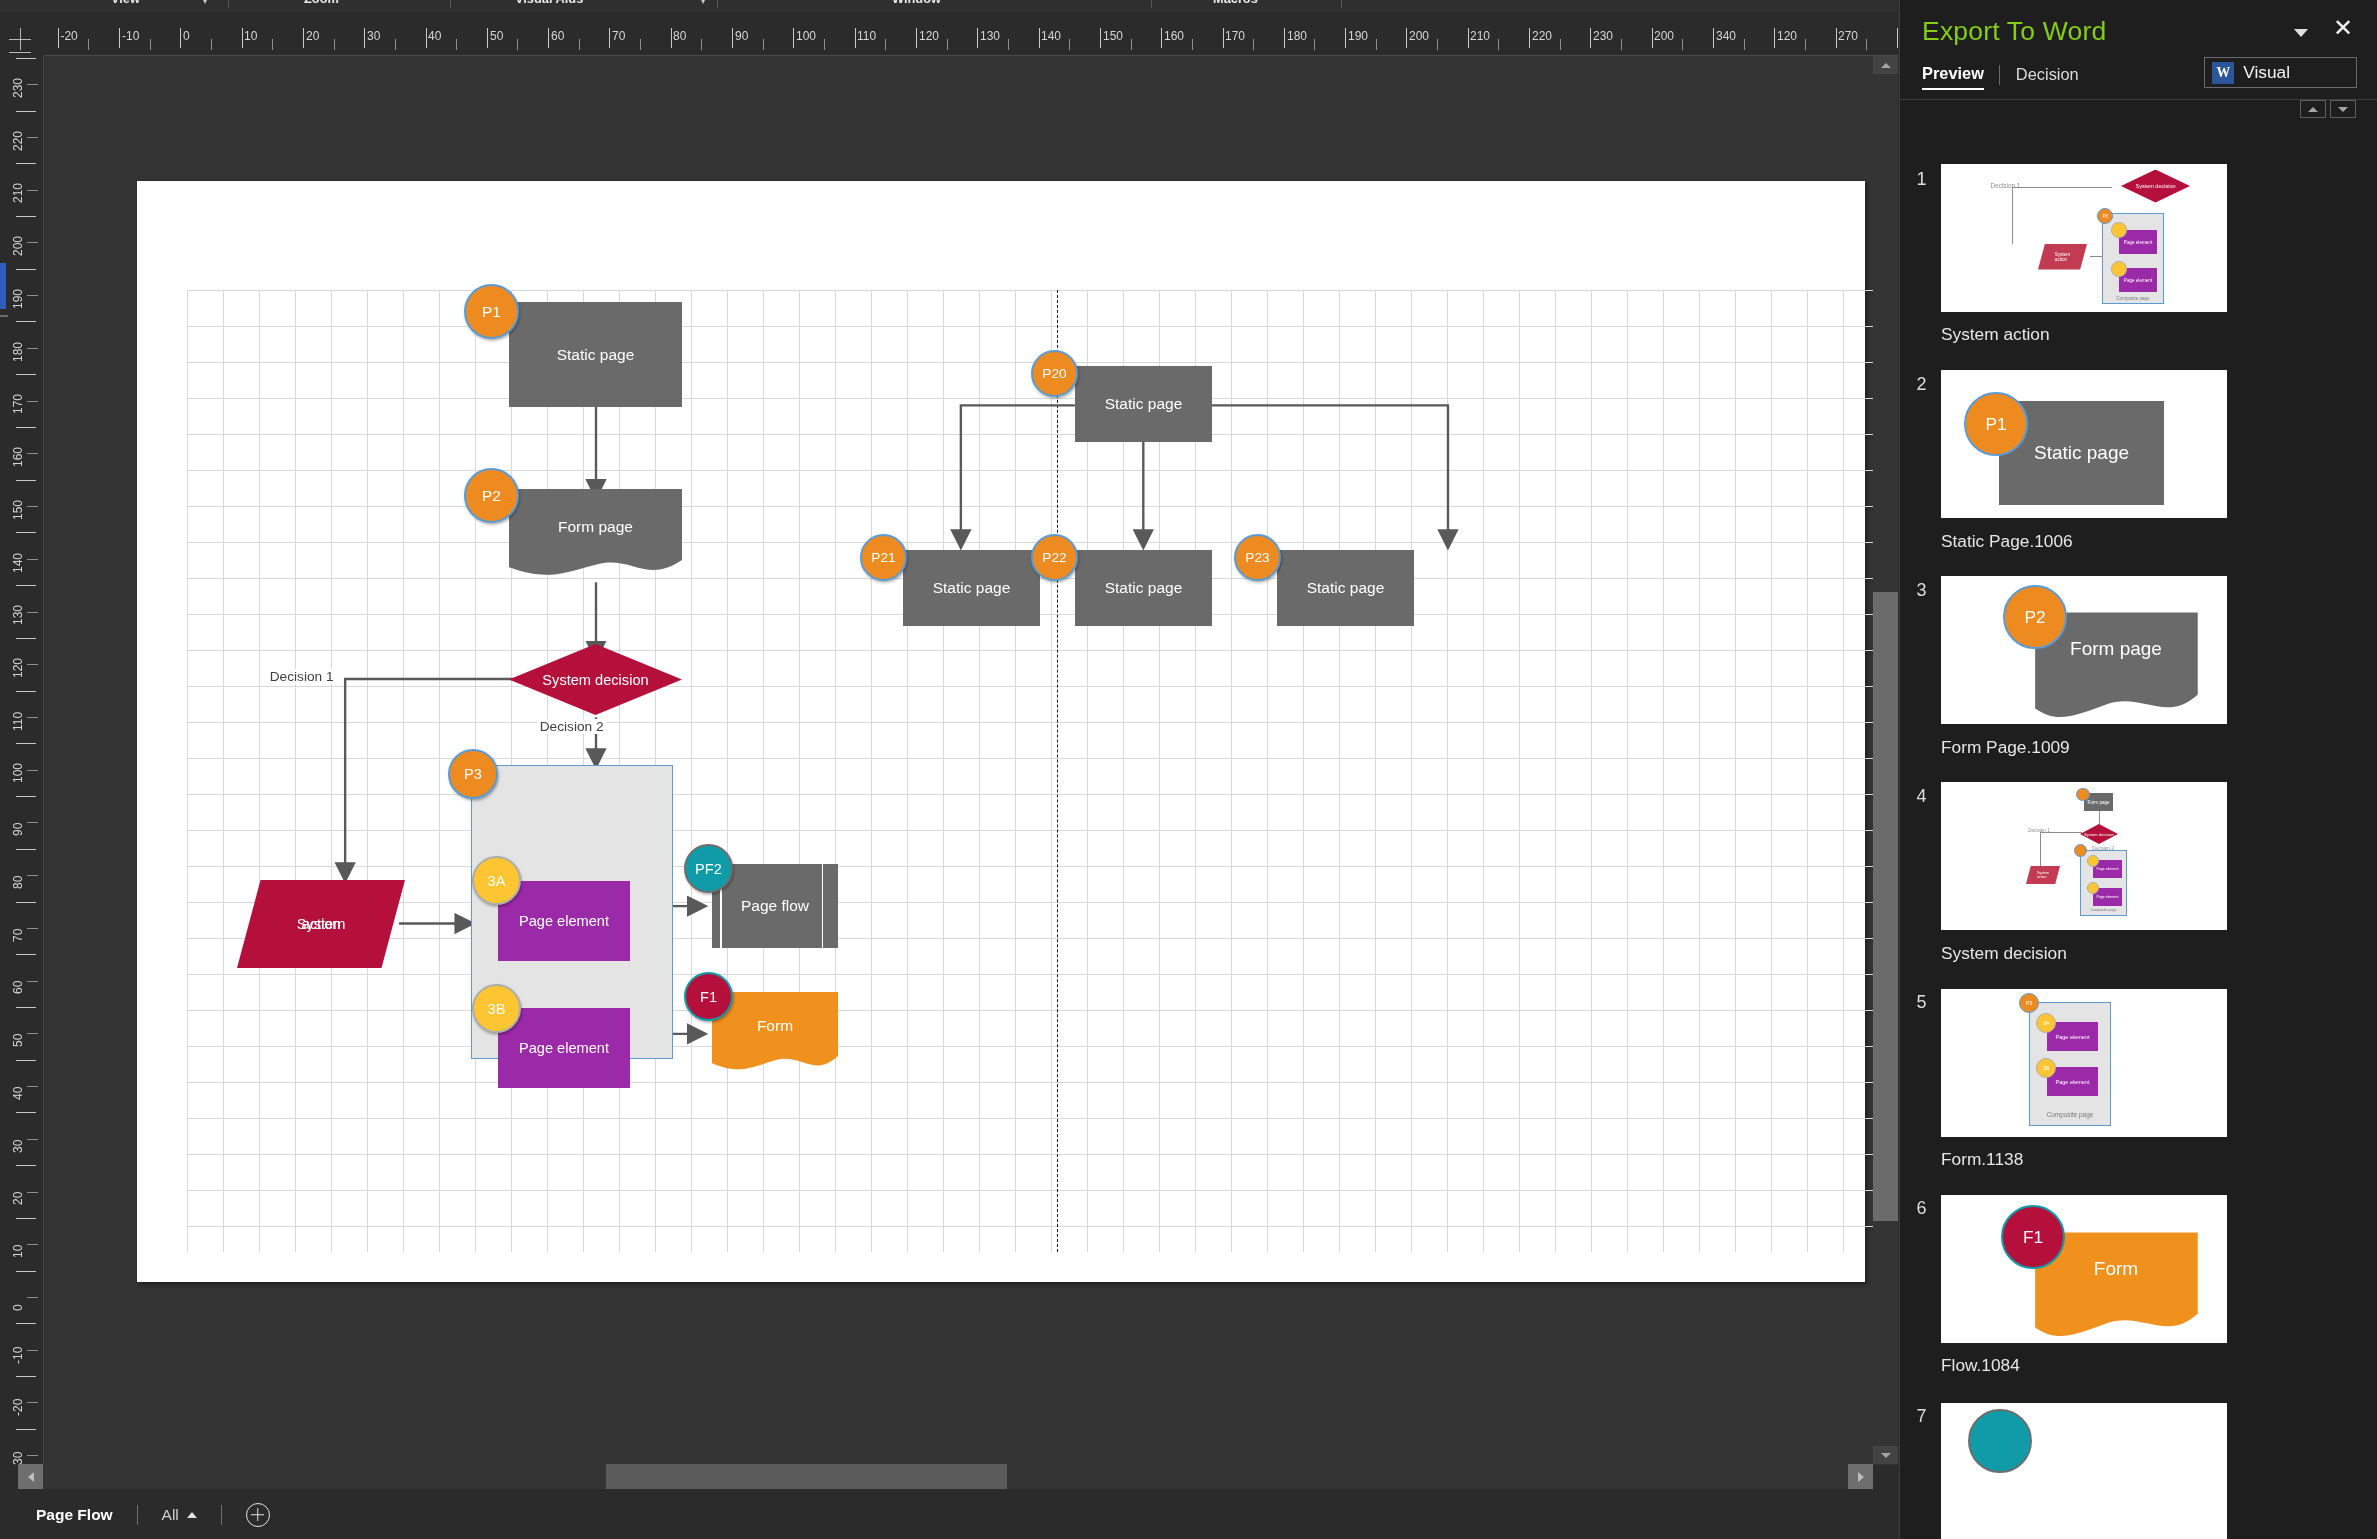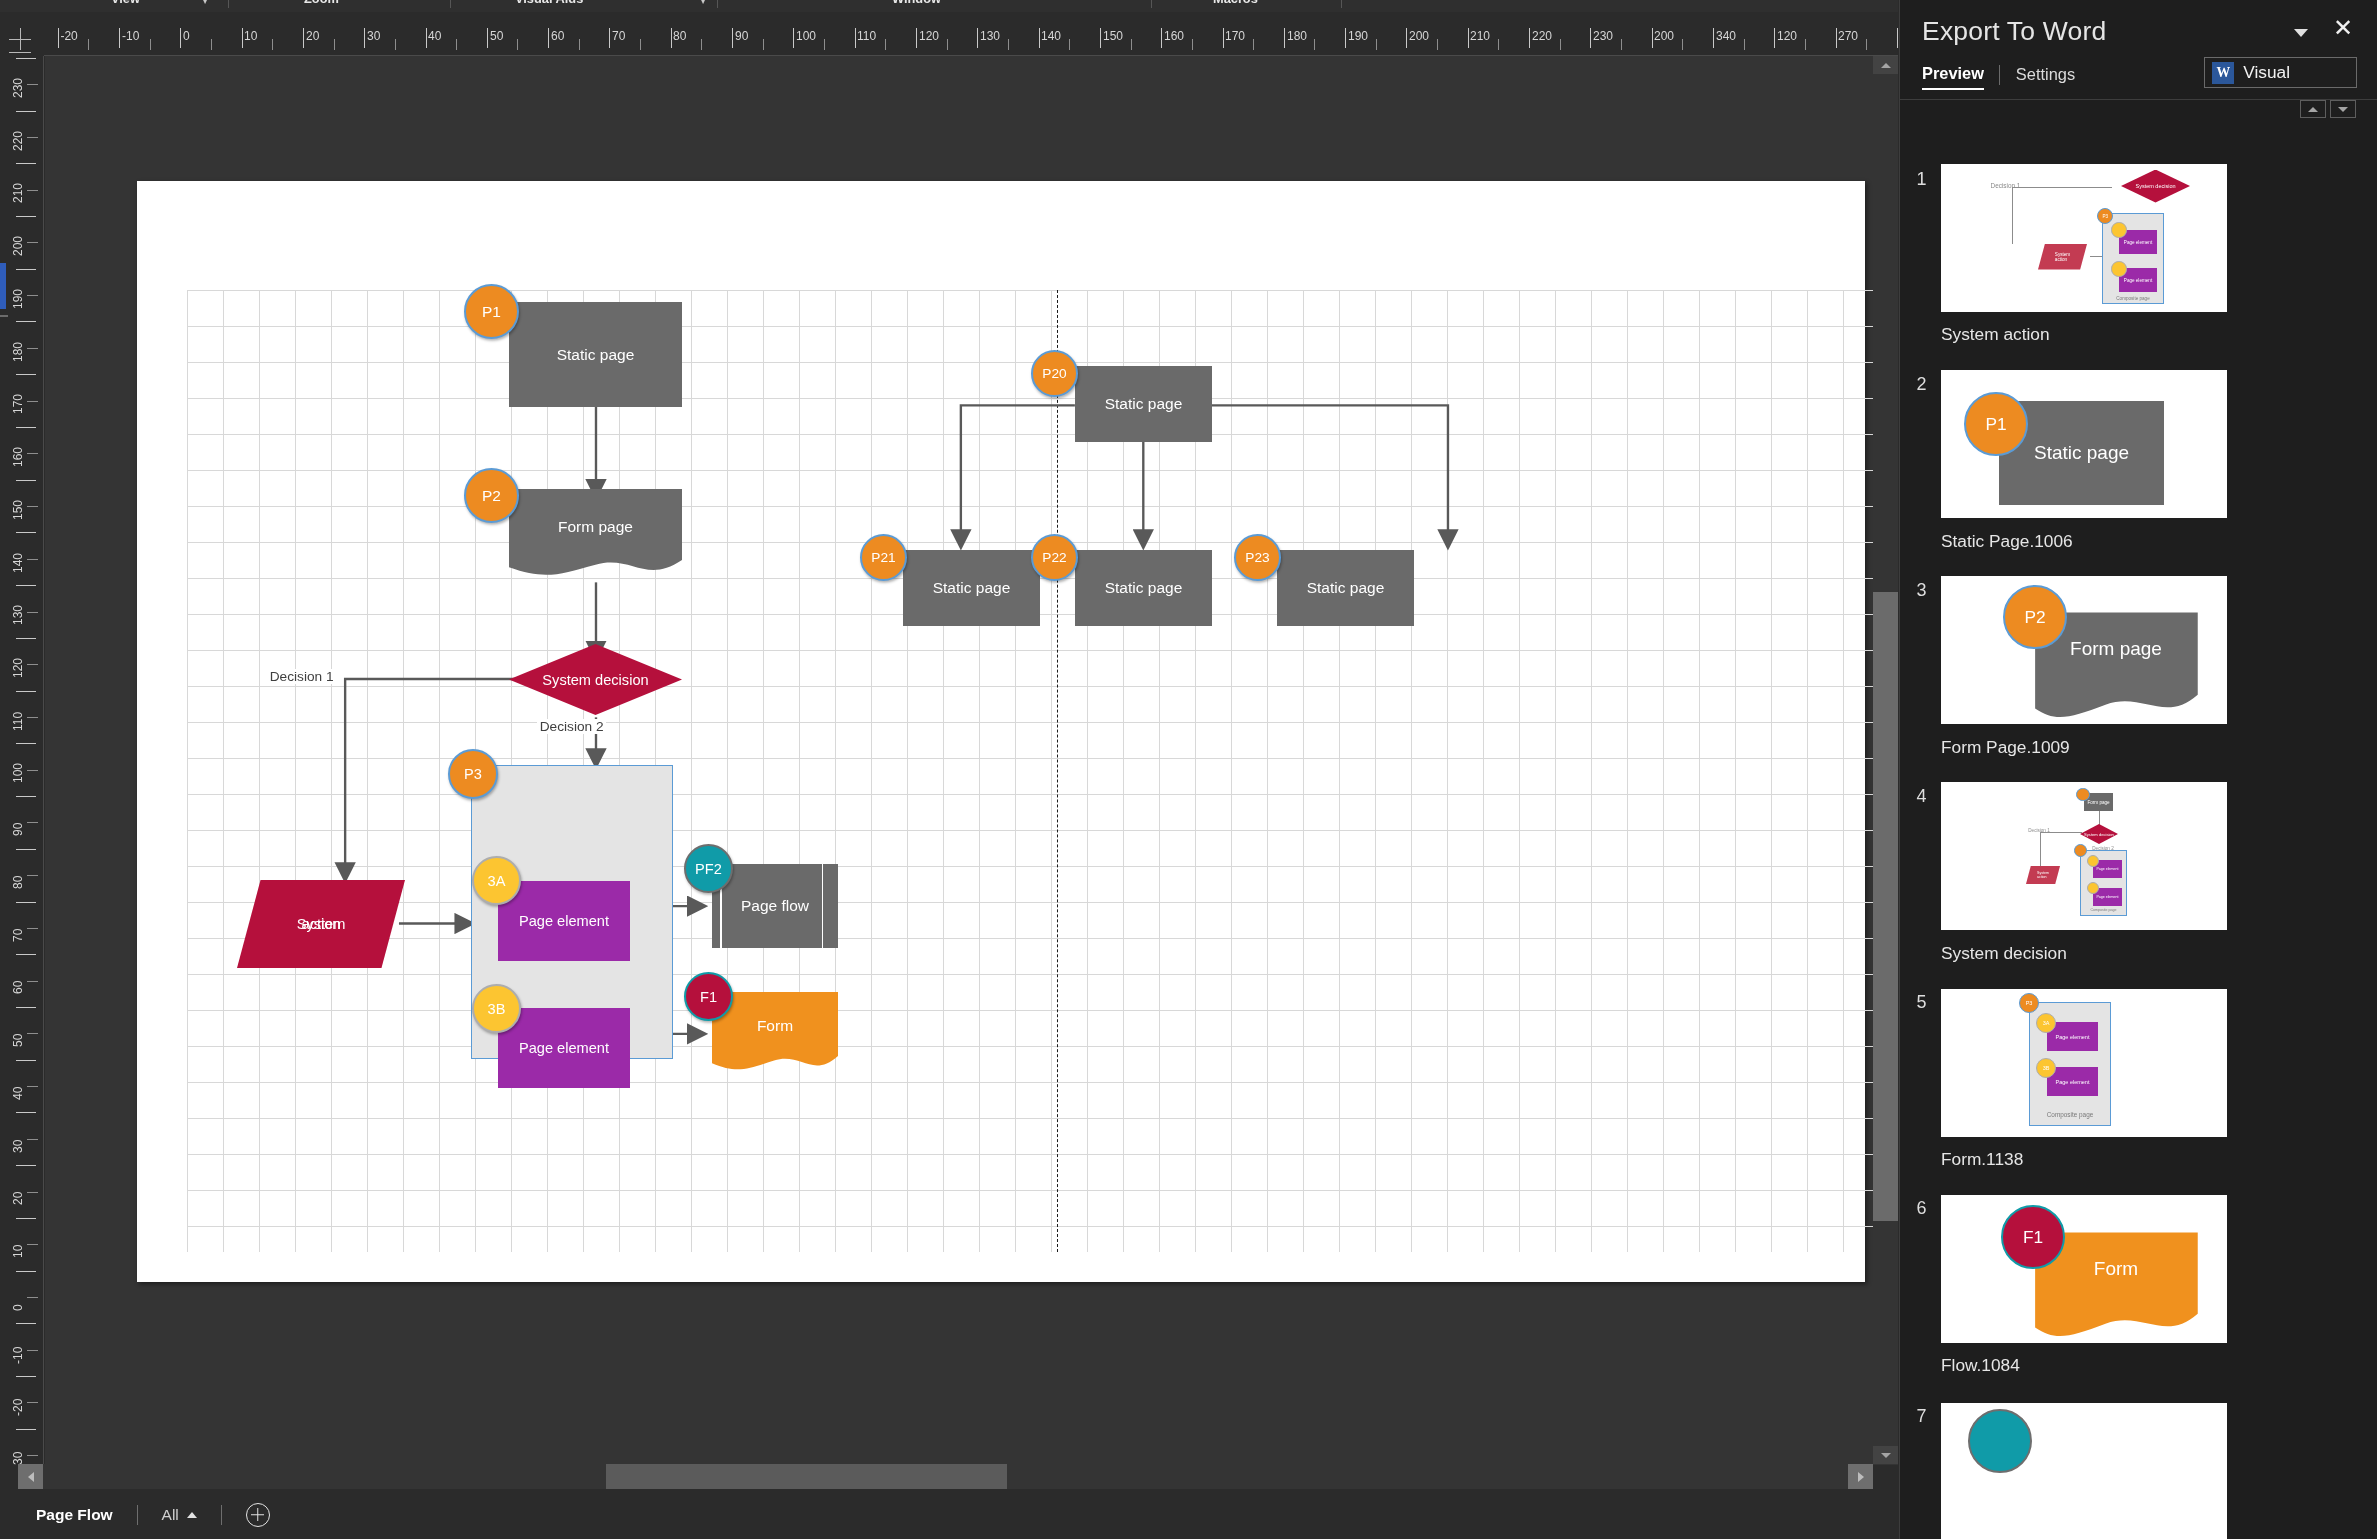--- a/index.html
+++ b/index.html
@@ -116,21 +116,21 @@
   .plusbtn{ width:24px;height:24px;border:1.5px solid #e4e4e4;border-radius:50%;
     position:relative; }
   .plusbtn:before{content:"";position:absolute;left:50%;top:4.6px;width:1.5px;height:12.8px;
     background:#e4e4e4;transform:translateX(-50%);}
   .plusbtn:after{content:"";position:absolute;top:50%;left:4.6px;height:1.5px;width:12.8px;
     background:#e4e4e4;transform:translateY(-50%);}
 
   
   .panel{ position:absolute; left:1899px; top:0; width:479px; height:1540px;
     background:#1e1e1e; border-left:0.9px solid #3d3d3d; }
-  .panel .ptitle{ position:absolute; left:22px; top:15.5px; color:#e5e5e5; font-size:26.5px;
+  .panel .ptitle{ position:absolute; left:22px; top:15.5px; color:#84cc16; font-size:26.5px;
     font-weight:300; letter-spacing:0.2px;}
   .panel .pchev{ position:absolute; left:394px; top:29px; width:0;height:0;
     border-left:7.3px solid transparent;border-right:7.3px solid transparent;
     border-top:8.2px solid #e0e0e0;}
   .panel .pclose{ position:absolute; left:433px; top:16.4px; color:#f0f0f0; font-size:24px;
     line-height:1; font-weight:300;}
   .panel .tabs{ position:absolute; left:22px; top:64px; display:flex; align-items:center; }
   .panel .tab{ color:#dcdcdc; font-size:16.4px; padding-bottom:4.6px; }
   .panel .tab.active{ color:#ffffff; font-weight:bold; border-bottom:2.7px solid #ffffff; }
   .panel .tabsep{ width:0.9px; height:20px; background:#6a6a6a; margin:0 15.5px; margin-bottom:4.6px;}
@@ -531,21 +531,21 @@
   </div>
 
   <div class="panel">
     <div class="ptitle">Export To Word</div>
     <div class="pchev"></div>
     <div class="pclose">✕</div>
 
     <div class="tabs">
       <div class="tab active">Preview</div>
       <div class="tabsep"></div>
-      <div class="tab">Settings</div>
+      <div class="tab">Decision</div>
     </div>
 
     <div class="exportbtn">
       <div class="wicon">W</div>
       <div class="xl">Visual</div>
     </div>
 
     <div class="navbtns">
       <div class="navbtn">
           <div class="sb-arrow arr-up"></div>

